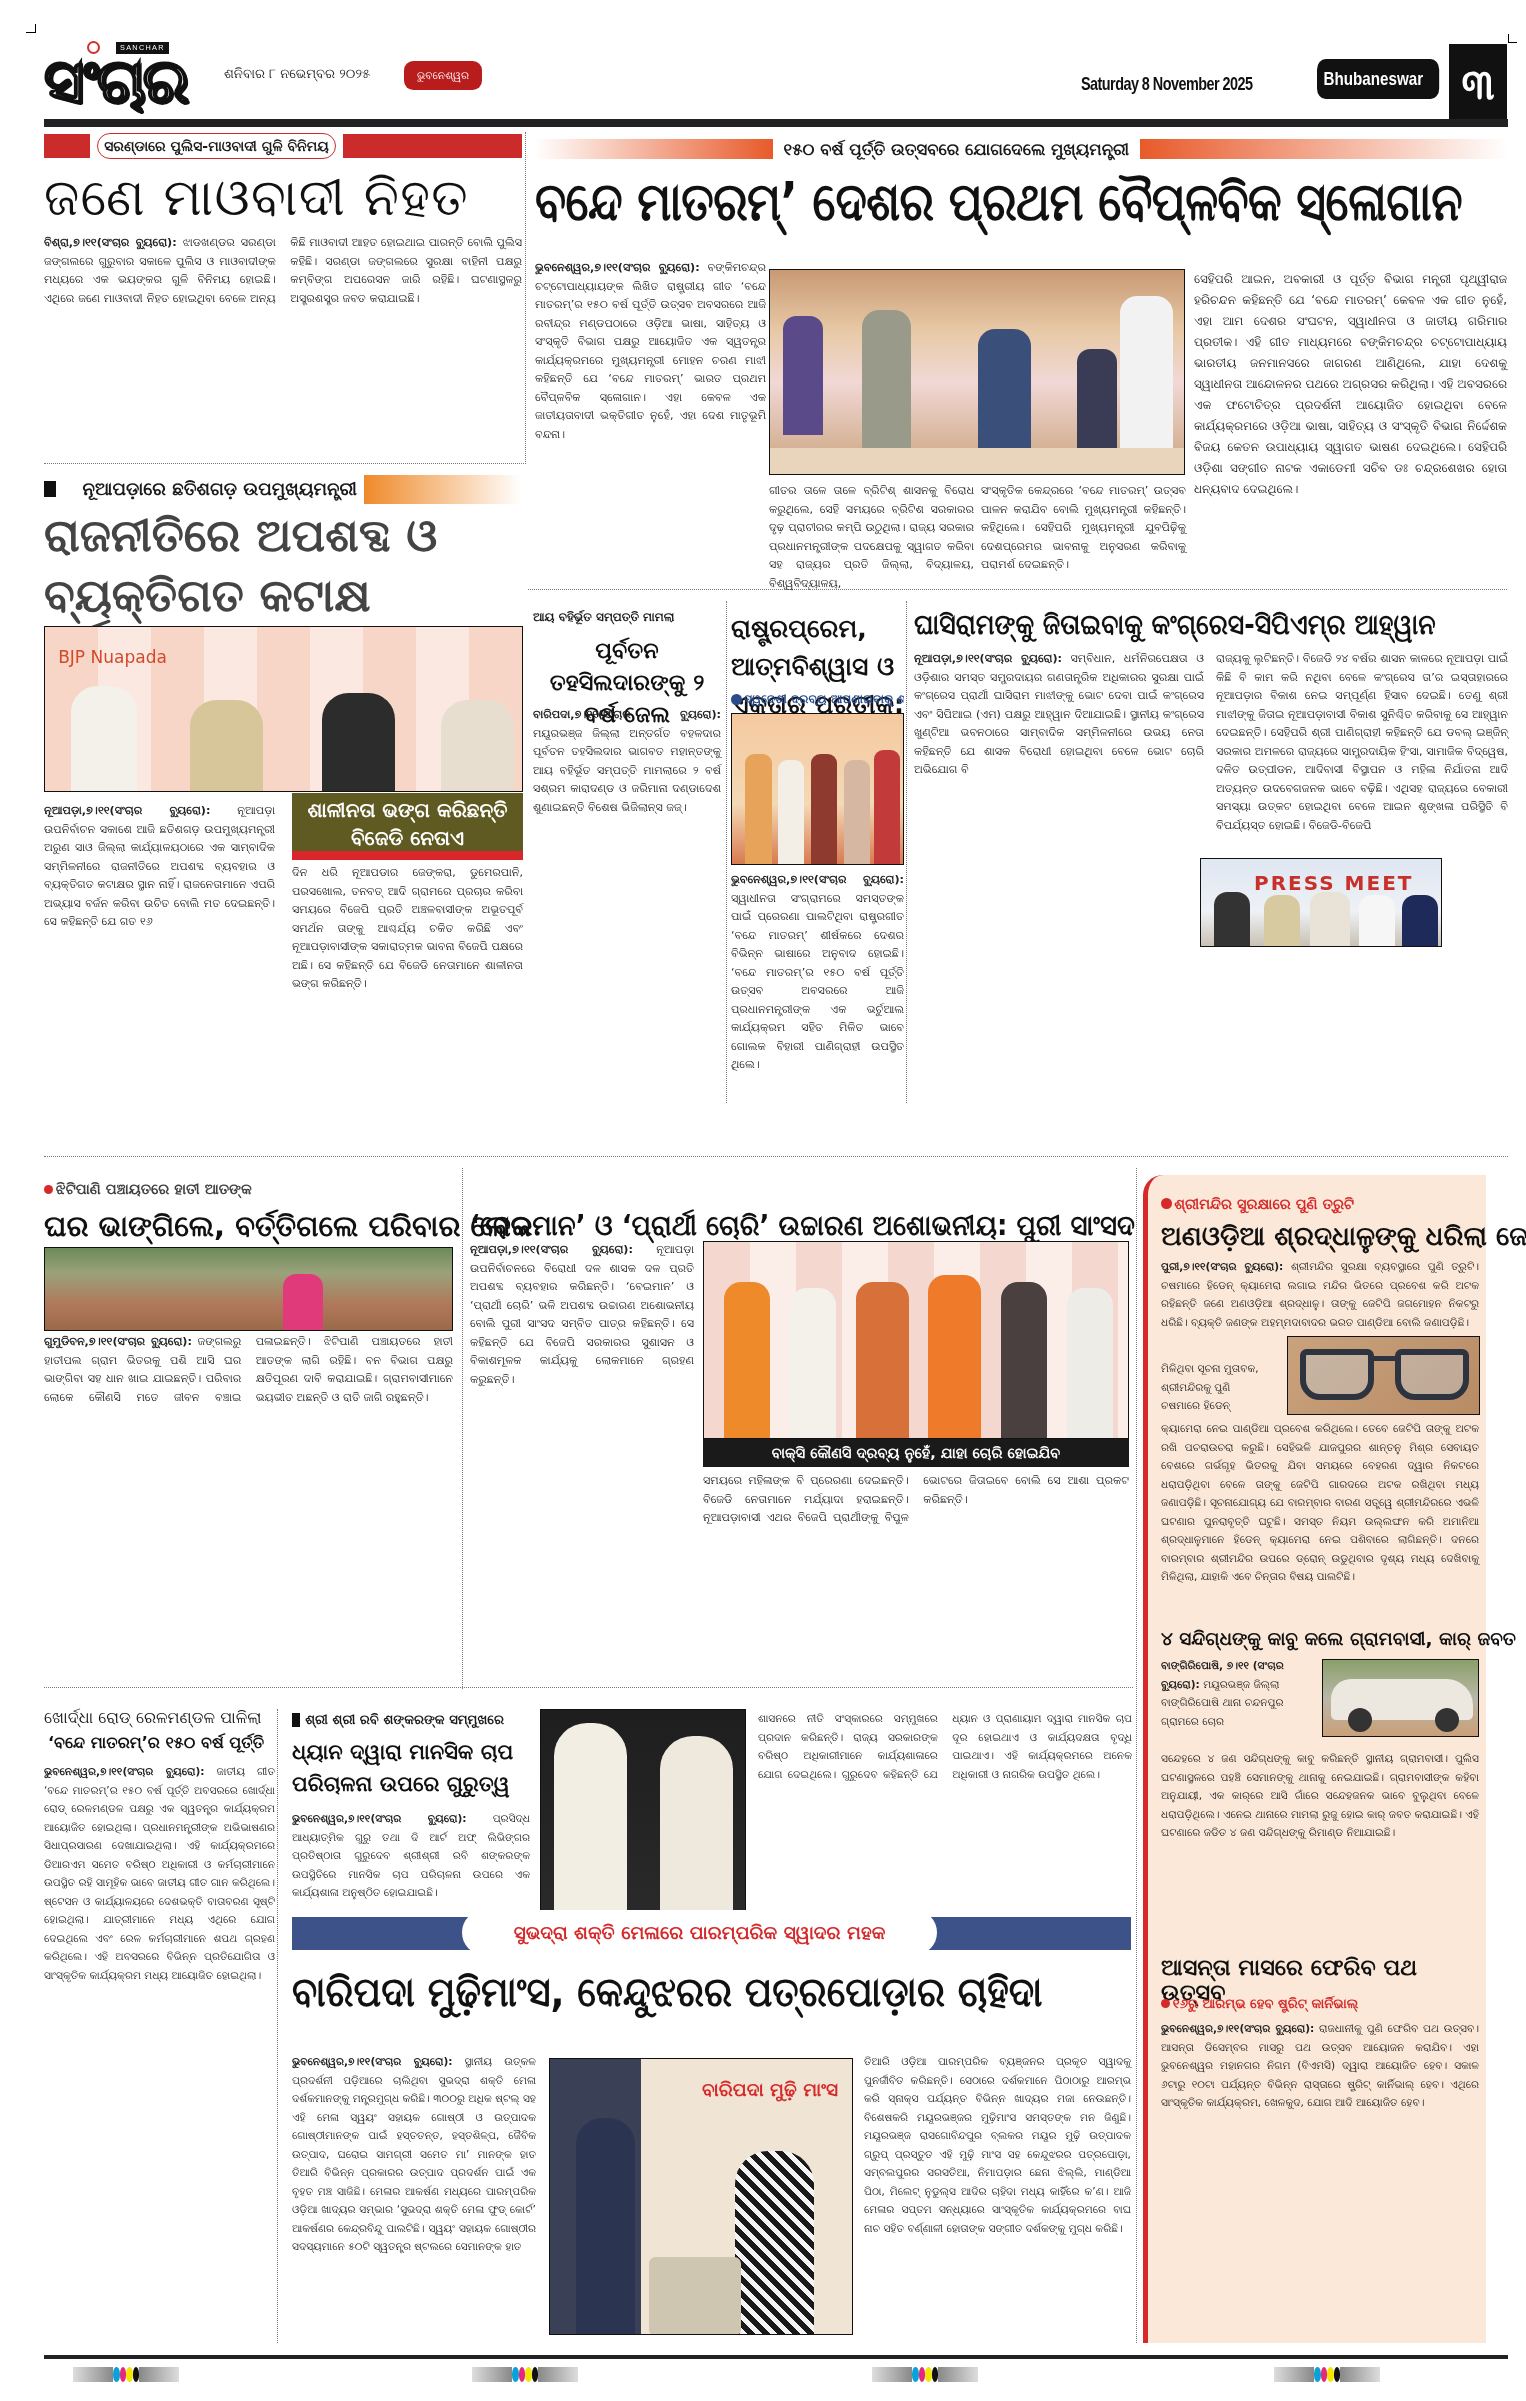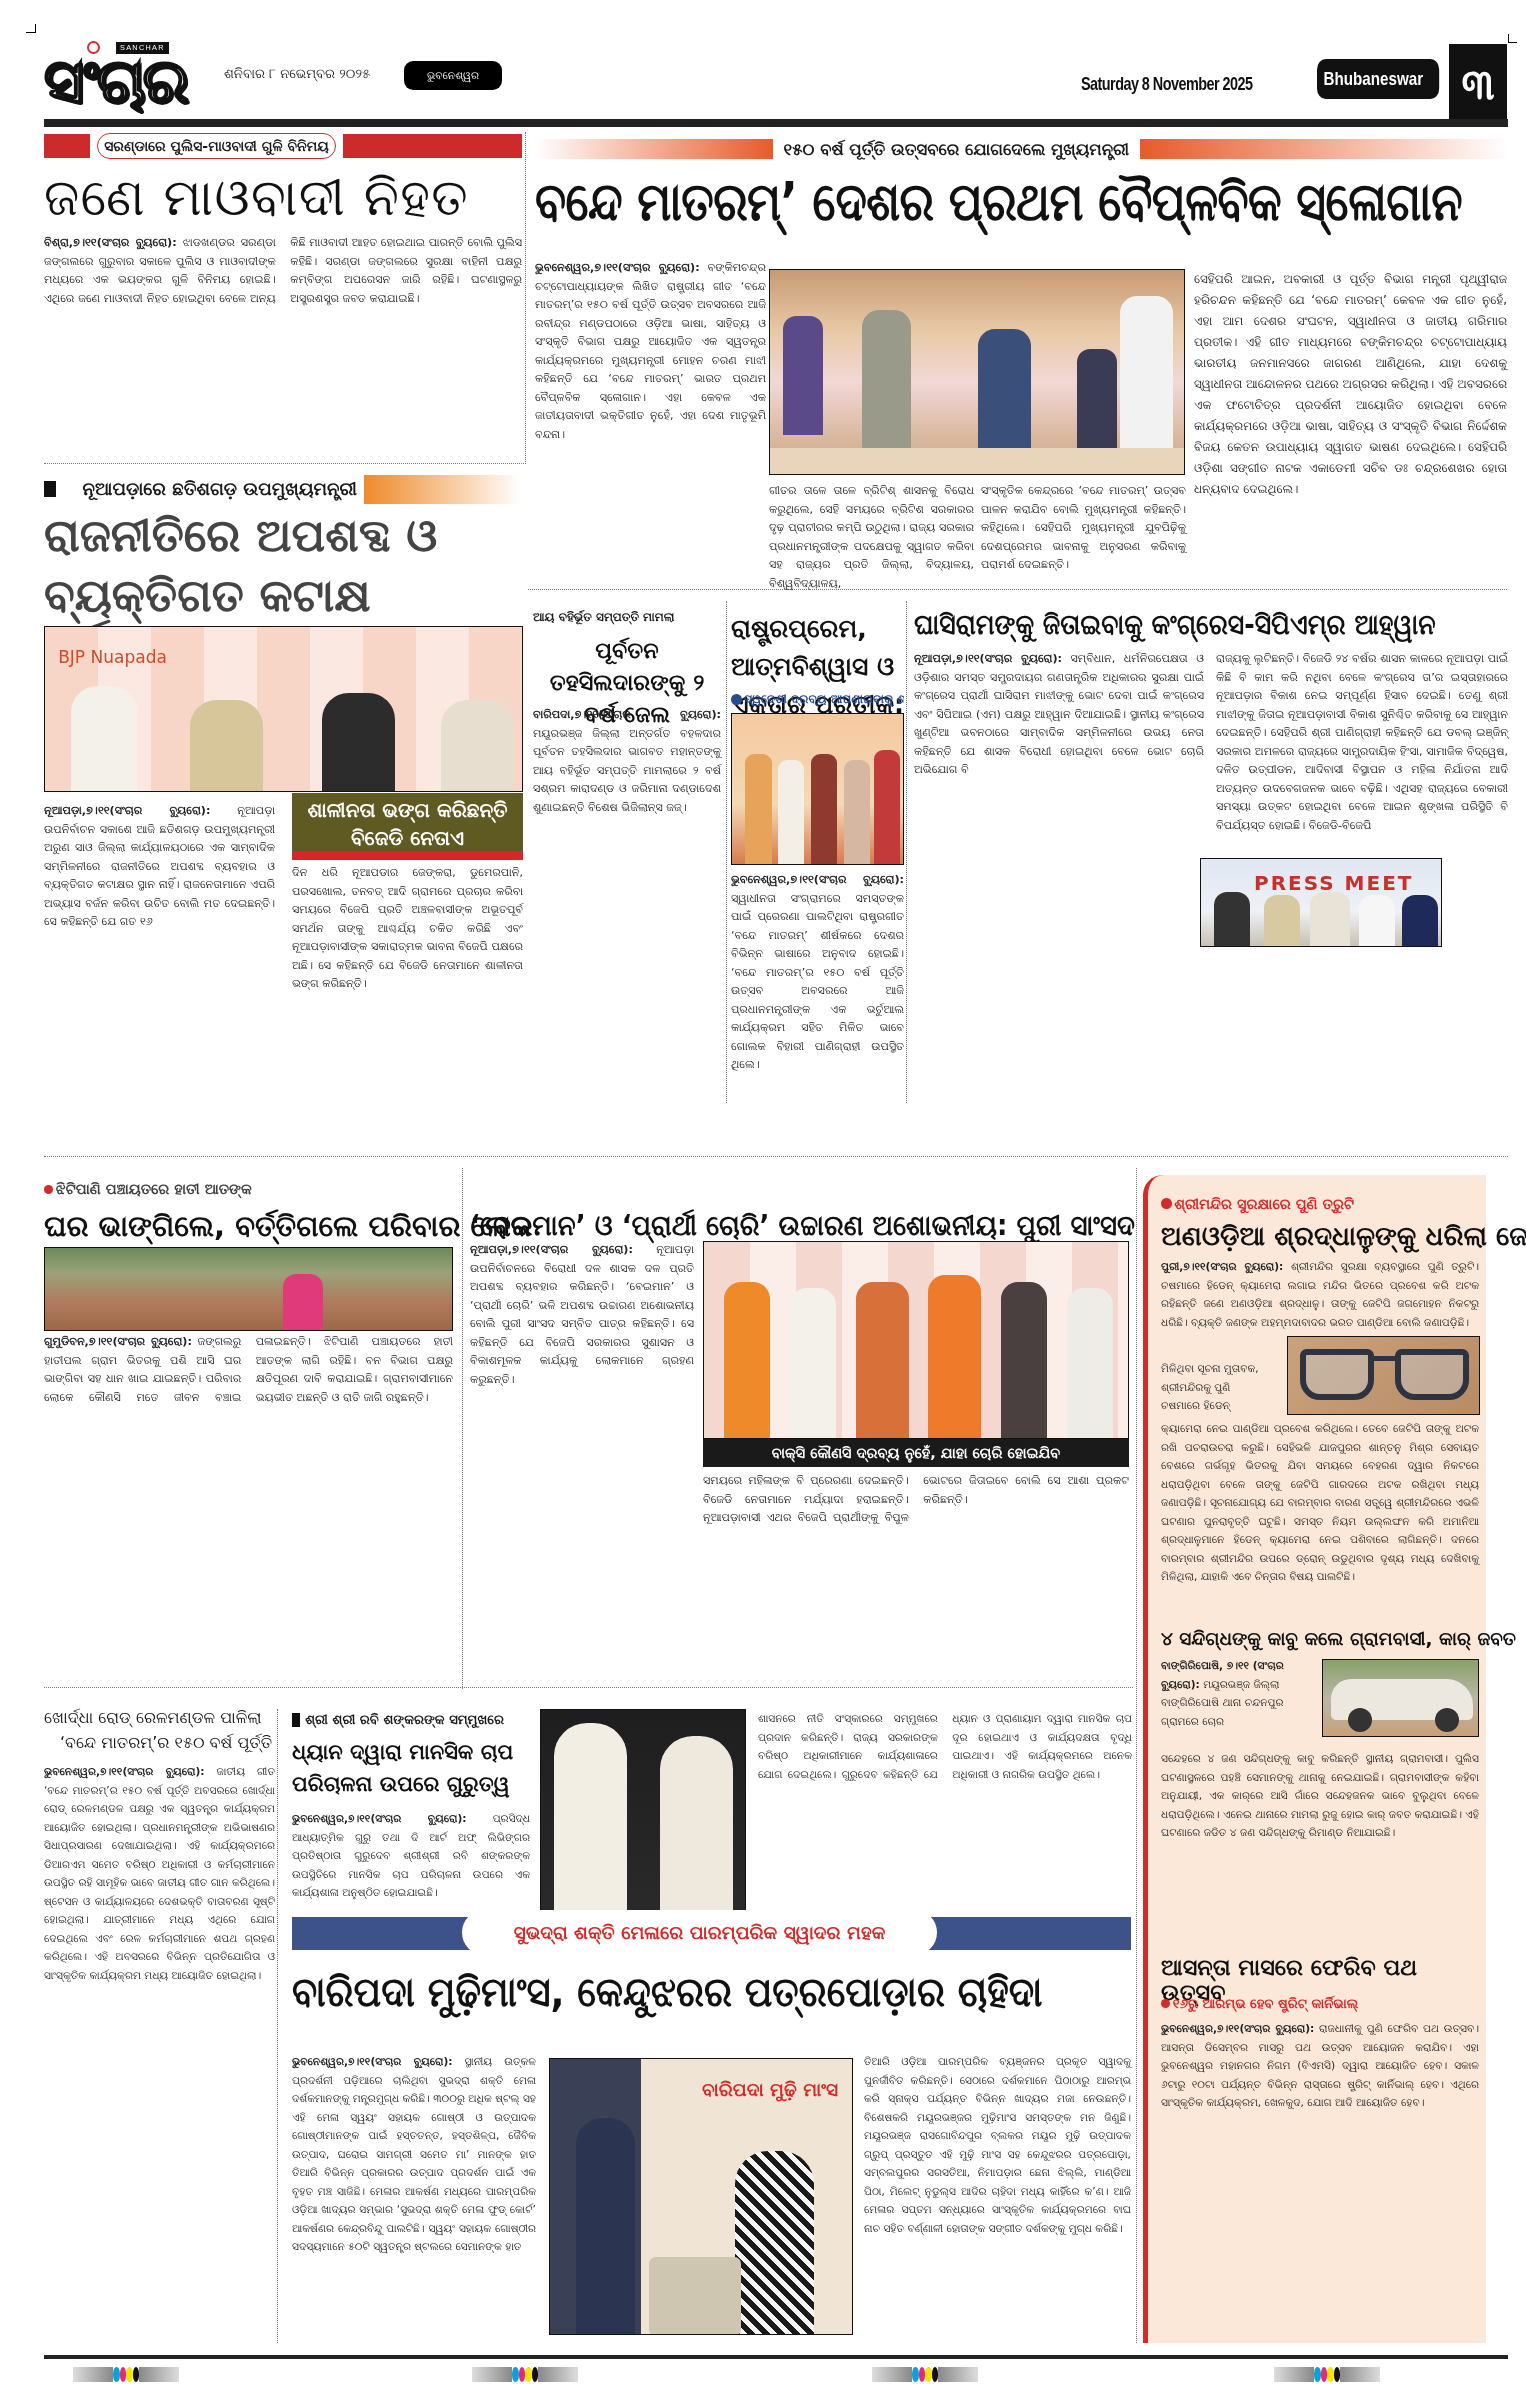--- a/index.html
+++ b/index.html
@@ -4,21 +4,21 @@
 <style>
 *{box-sizing:border-box;margin:0;padding:0}
 html,body{width:1526px;height:2401px;background:#fff;overflow:hidden}
 body{font-family:"DejaVu Sans","Liberation Sans",sans-serif;color:#1a1a1a;position:relative}
 .abs{position:absolute}
 .crop{position:absolute;width:9.2px;height:9.2px;border-color:#000;border-style:solid}
 .logo{left:44px;top:42px;width:172px;height:78px;font-family:"DejaVu Serif",serif;font-size:61px;font-weight:bold;color:#111;letter-spacing:-2.6px;line-height:78px;-webkit-text-stroke:1.3px #111;color:#fff}
 .logo-dot{left:87px;top:41px;width:13.2px;height:13.2px;border-radius:50%;border:2.6px solid #d32f2f;background:#fff}
 .sanchar{left:116px;top:42px;background:#111;color:#fff;font-size:7.3px;font-family:"Liberation Sans",sans-serif;letter-spacing:1.3px;padding:1.3px 4px}
 .mast-date-od{left:224px;top:66px;font-size:13.2px;color:#222}
-.mast-city-od{left:404px;top:61px;background:#000000;color:#fff;font-size:10.6px;border-radius:9.2px;padding:8px 23px}
+.mast-city-od{left:404px;top:61px;background:#b91c1c;color:#fff;font-size:10.6px;border-radius:9.2px;padding:8px 13px}
 .mast-date-en{left:1081px;top:73px;font-family:"Liberation Sans",sans-serif;font-size:18.5px;font-weight:bold;letter-spacing:-0.7px;color:#111;transform:scaleX(.78);transform-origin:left}
 .mast-city-en{left:1317px;top:59px;background:#111;color:#fff;font-family:"Liberation Sans",sans-serif;font-size:18.5px;font-weight:bold;border-radius:10.6px;padding:9.2px 20px 9.2px 8px;transform:scaleX(.82);transform-origin:left}
 .pageno{left:1449px;top:44px;width:58px;height:81px;background:#111;color:#fff;font-size:42px;font-weight:bold;text-align:center;line-height:81px}
 .mast-rule{left:44px;top:119px;width:1464px;height:8px;background:#222}
 .vdot{position:absolute;border-left:1.3px dotted #777}
 .hdot{position:absolute;border-top:1.3px dotted #777}
 .kicker{display:flex;align-items:center;gap:6.6px;font-weight:bold}
 .redbar{height:24px;background:#cc2b2b}
 .gradbar{height:20px;background:linear-gradient(90deg,#fff,#e85a2a)}
 .gradbar-r{height:20px;background:linear-gradient(90deg,#e85a2a,#fff)}
@@ -238,21 +238,21 @@
     <span style="display:inline-block;width:9.2px;height:9.2px;border-radius:50%;background:#d62a2a;margin-right:2.6px"></span><span>୧୬ରୁ ଆରମ୍ଭ ହେବ ଷ୍ଟ୍ରିଟ୍ କାର୍ନିଭାଲ୍</span>
   </div>
   <div class="abs body" style="left:1161px;top:2019px;width:318px;height:310px;font-size:10.6px;line-height:18.5px">
     <b>ଭୁବନେଶ୍ୱର,୭।୧୧(ସଂଚାର ବ୍ୟୁରୋ):</b>
     <span>ରାଜଧାନୀକୁ ପୁଣି ଫେରିବ ପଥ ଉତ୍ସବ। ଆସନ୍ତା ଡିସେମ୍ବର ମାସରୁ ପଥ ଉତ୍ସବ ଆୟୋଜନ କରାଯିବ। ଏହା ଭୁବନେଶ୍ୱର ମହାନଗର ନିଗମ (ବିଏମସି) ଦ୍ୱାରା ଆୟୋଜିତ ହେବ। ସକାଳ ୬ଟାରୁ ୧୦ଟା ପର୍ଯ୍ୟନ୍ତ ବିଭିନ୍ନ ରାସ୍ତାରେ ଷ୍ଟ୍ରିଟ୍ କାର୍ନିଭାଲ୍ ହେବ। ଏଥିରେ ସାଂସ୍କୃତିକ କାର୍ଯ୍ୟକ୍ରମ, ଖେଳକୁଦ, ଯୋଗ ଆଦି ଆୟୋଜିତ ହେବ।</span>
   </div>
 </section>
 
 <section>
   <div class="abs hl" style="left:44px;top:1709px;width:231px;font-size:16px;font-weight:normal">ଖୋର୍ଦ୍ଧା ରୋଡ୍ ରେଳମଣ୍ଡଳ ପାଳିଲା</div>
-  <div class="abs hl" style="left:60px;top:1734px;width:231px;font-size:16px;font-weight:normal">‘ବନ୍ଦେ ମାତରମ୍’ର ୧୫୦ ବର୍ଷ ପୂର୍ତ୍ତି</div>
+  <div class="abs hl" style="left:48px;top:1734px;width:231px;font-size:16px;font-weight:bold">‘ବନ୍ଦେ ମାତରମ୍’ର ୧୫୦ ବର୍ଷ ପୂର୍ତ୍ତି</div>
   <div class="abs body" style="left:44px;top:1762px;width:231px;height:581px;font-size:10.6px;line-height:18.5px">
     <b>ଭୁବନେଶ୍ୱର,୭।୧୧(ସଂଚାର ବ୍ୟୁରୋ):</b>
     <span>ଜାତୀୟ ଗୀତ ‘ବନ୍ଦେ ମାତରମ୍’ର ୧୫୦ ବର୍ଷ ପୂର୍ତ୍ତି ଅବସରରେ ଖୋର୍ଦ୍ଧା ରୋଡ୍ ରେଳମଣ୍ଡଳ ପକ୍ଷରୁ ଏକ ସ୍ୱତନ୍ତ୍ର କାର୍ଯ୍ୟକ୍ରମ ଆୟୋଜିତ ହୋଇଥିଲା। ପ୍ରଧାନମନ୍ତ୍ରୀଙ୍କ ଅଭିଭାଷଣର ସିଧାପ୍ରସାରଣ ଦେଖାଯାଇଥିଲା। ଏହି କାର୍ଯ୍ୟକ୍ରମରେ ଡିଆରଏମ ସମେତ ବରିଷ୍ଠ ଅଧିକାରୀ ଓ କର୍ମଚାରୀମାନେ ଉପସ୍ଥିତ ରହି ସାମୂହିକ ଭାବେ ଜାତୀୟ ଗୀତ ଗାନ କରିଥିଲେ। ଷ୍ଟେସନ ଓ କାର୍ଯ୍ୟାଳୟରେ ଦେଶଭକ୍ତି ବାତାବରଣ ସୃଷ୍ଟି ହୋଇଥିଲା। ଯାତ୍ରୀମାନେ ମଧ୍ୟ ଏଥିରେ ଯୋଗ ଦେଇଥିଲେ ଏବଂ ରେଳ କର୍ମଚାରୀମାନେ ଶପଥ ଗ୍ରହଣ କରିଥିଲେ। ଏହି ଅବସରରେ ବିଭିନ୍ନ ପ୍ରତିଯୋଗିତା ଓ ସାଂସ୍କୃତିକ କାର୍ଯ୍ୟକ୍ରମ ମଧ୍ୟ ଆୟୋଜିତ ହୋଇଥିଲା।</span>
   </div>
 </section>
 
 <section>
   <div class="abs" style="left:292px;top:1712px;width:238px;font-size:13.2px;font-weight:bold">
     <span style="display:inline-block;width:8px;height:14.5px;background:#111;margin-right:5.3px;vertical-align:middle"></span><span>ଶ୍ରୀ ଶ୍ରୀ ରବି ଶଙ୍କରଙ୍କ ସମ୍ମୁଖରେ</span>
   </div>

